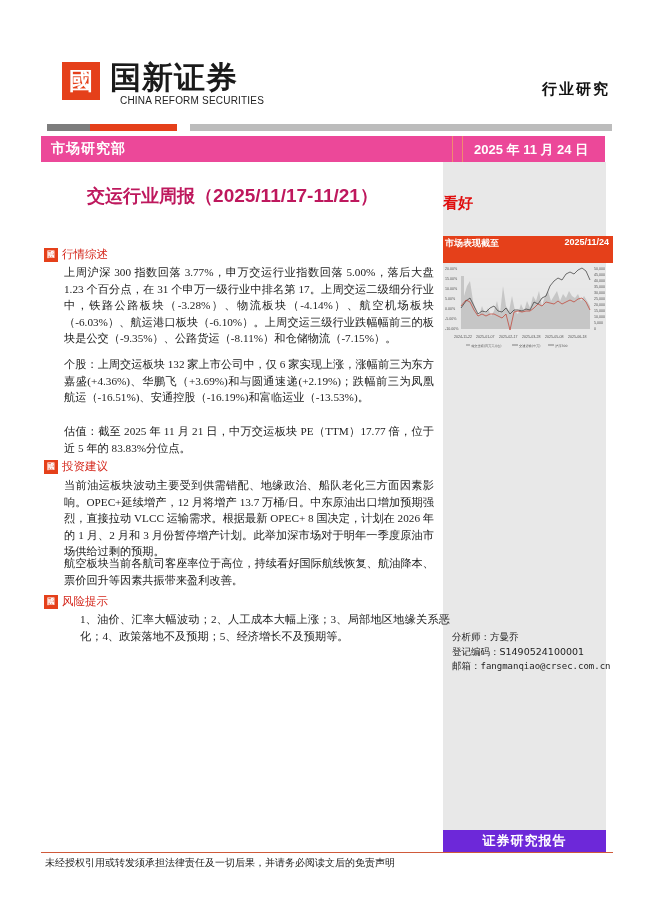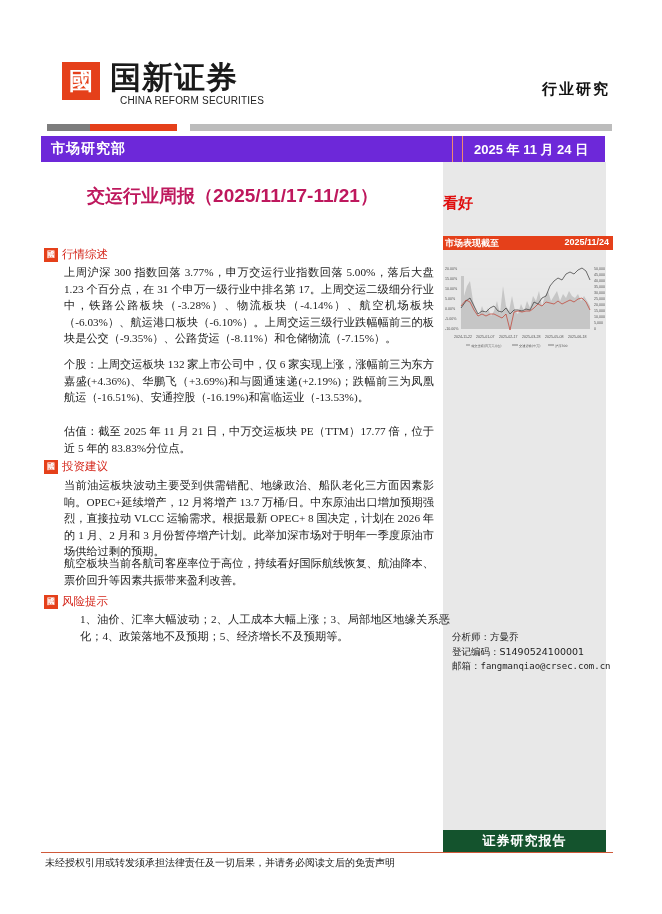--- a/index.html
+++ b/index.html
@@ -8,40 +8,40 @@
   .abs { position:absolute; }
   
   .logo-box { left:62px; top:62px; width:38px; height:38px; background:#e5401a; color:#fff;
               font-size:24px; font-weight:bold; display:flex; align-items:center; justify-content:center; line-height:1; }
   .logo-cn { left:110px; top:60px; font-size:31px; font-weight:bold; color:#1a1a1a; letter-spacing:1px; line-height:34px; }
   .logo-en { left:120px; top:95px; font-family:"Liberation Sans", sans-serif; font-size:10px; color:#222; letter-spacing:0.2px; }
   .doc-type { right:52px; top:80px; font-family:"DejaVu Serif", serif; font-size:15px; font-weight:bold; color:#111; letter-spacing:2px; }
   .bar-gray1 { left:47px; top:124px; width:43px; height:7px; background:#7d7d7d; }
   .bar-orange { left:90px; top:124px; width:87px; height:7px; background:#e5401a; }
   .bar-gray2 { left:190px; top:124px; width:422px; height:7px; background:#bcbcbc; }
-  .red-bar { left:41px; top:136px; width:564px; height:26px; background:#6d28d9; }
+  .red-bar { left:41px; top:136px; width:564px; height:26px; background:#ec4899; }
   .red-bar .dept { position:absolute; left:10px; top:4px; color:#fff; font-size:14px; font-weight:bold; font-family:"DejaVu Serif", serif; letter-spacing:1px; }
   .red-bar .div1 { position:absolute; left:411px; top:0; width:1px; height:26px; background:#f08a6e; }
   .red-bar .div2 { position:absolute; left:421px; top:0; width:1px; height:26px; background:#f08a6e; }
   .red-bar .date { position:absolute; left:433px; top:5px; color:#fff; font-size:13px; font-weight:bold; font-family:"Liberation Sans", sans-serif; }
   .side-panel { left:443px; top:162px; width:163px; height:668px; background:#e8e8e8; }
   .title { left:11px; width:443px; top:184px; text-align:center; font-size:18px; font-weight:bold; color:#be185d; font-family:"DejaVu Serif", serif; }
   .title .num { font-family:"Liberation Sans", sans-serif; font-size:19px; }
   .rating { left:443px; width:163px; top:194px; text-align:left; color:#e00d0d; font-size:15px; font-weight:bold; font-family:"DejaVu Serif", serif; }
-  .mkt-bar { left:443px; top:236px; width:170px; height:14px; background:#e5401a; color:#fff; font-size:9px; font-weight:bold; }
+  .mkt-bar { left:443px; top:236px; width:170px; height:27px; background:#e5401a; color:#fff; font-size:9px; font-weight:bold; }
   .mkt-bar .l { position:absolute; left:2px; top:1px; font-family:"DejaVu Serif", serif; }
   .mkt-bar .r { position:absolute; right:4px; top:1px; font-family:"Liberation Sans", sans-serif; }
   .chart { left:444px; top:256px; width:168px; height:100px; }
   .sec-head { left:44px; display:flex; align-items:center; gap:4px; }
   .sec-icon { width:14px; height:14px; background:#e5401a; color:#fff; font-size:8px; display:flex; align-items:center; justify-content:center; font-weight:bold; }
   .sec-label { color:#d4251a; font-size:11.5px; font-weight:normal; font-family:"DejaVu Serif", serif; }
   .para { left:64px; width:370px; font-size:11.2px; line-height:16.6px; color:#222; text-align:justify; font-family:Liberation Serif, serif; }
   .analyst { left:452px; top:630px; font-size:9.5px; line-height:14.5px; color:#222; }
   .analyst .k { font-family:"DejaVu Serif", serif; }
-  .report-bar { left:443px; top:830px; width:163px; height:22px; background:#14532d; color:#fff; text-align:center; font-size:13px; font-weight:bold; line-height:22px; letter-spacing:1px; font-family:"DejaVu Serif", serif; }
+  .report-bar { left:443px; top:830px; width:163px; height:22px; background:#6d28d9; color:#fff; text-align:center; font-size:13px; font-weight:bold; line-height:22px; letter-spacing:1px; font-family:"DejaVu Serif", serif; }
   .foot-line { left:41px; top:852px; width:572px; height:1px; background:#d05a3a; }
   .disclaimer { left:45px; top:856px; font-size:10px; color:#222; font-family:Liberation Serif, serif; }
 </style>
 </head>
 <body>
 
 <div class="abs logo-box">國</div>
 <div class="abs logo-cn">国新证券</div>
 <div class="abs logo-en">CHINA REFORM SECURITIES</div>
 <div class="abs doc-type">行业研究</div>

